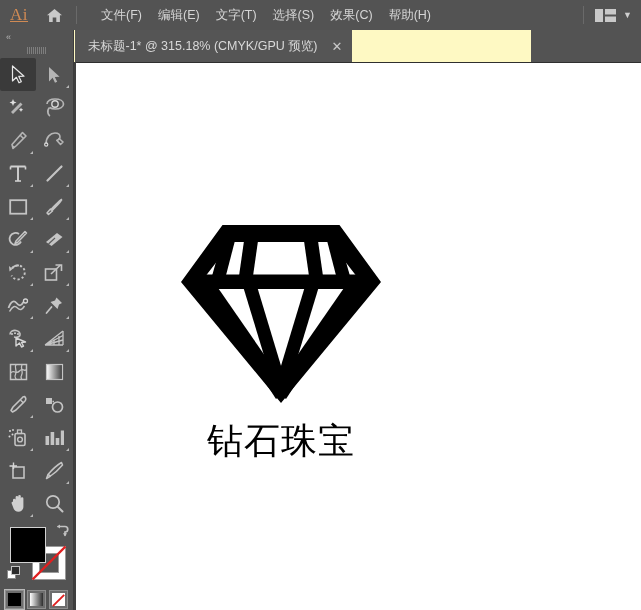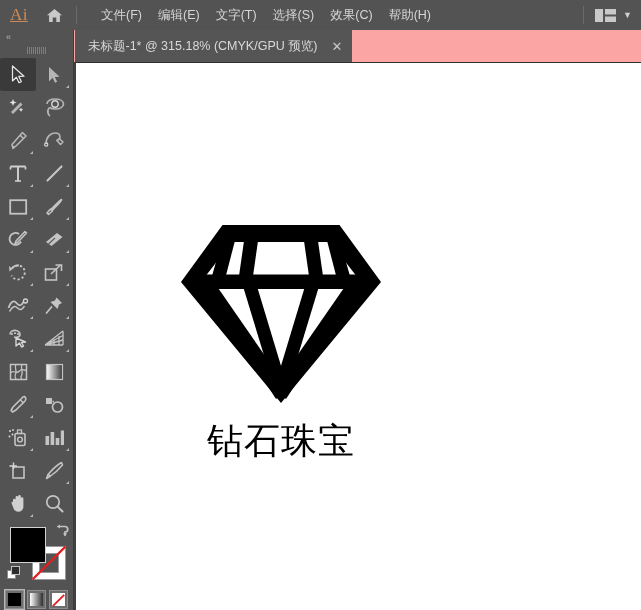--- a/index.html
+++ b/index.html
@@ -76,22 +76,22 @@
   #ws-chevron {
     color: #cfcfcf;
     font-size: 9px;
     margin-left: 7px;
   }
 
   
   #tabbar {
     position: absolute;
     left: 74px; top: 30px;
-    width: 567px; height: 32px;
-    background: #fca5a5;
+    width: 457px; height: 32px;
+    background: #fef9c3;
   }
   #doc-tab {
     position: absolute;
     left: 1px; top: 0;
     height: 32px;
     background: #555555;
     display: flex;
     align-items: center;
     padding: 0 6px 0 13px;
     box-sizing: border-box;

